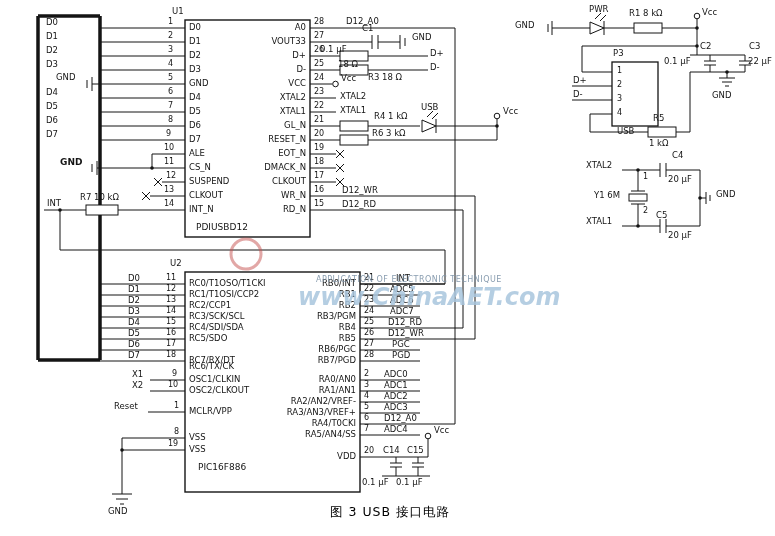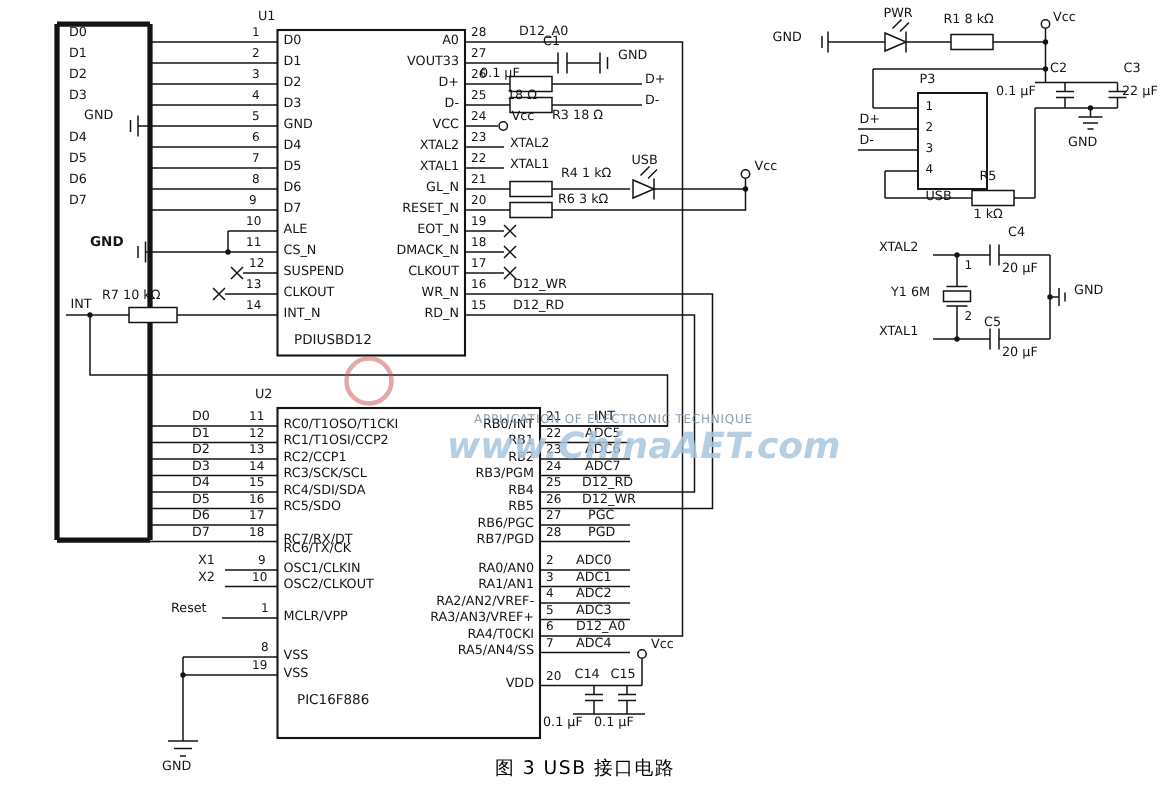--- a/index.html
+++ b/index.html
@@ -130,21 +130,21 @@
   <span class="t" style="left:46px;top:32px">D1</span>
   <span class="t" style="left:46px;top:46px">D2</span>
   <span class="t" style="left:46px;top:60px">D3</span>
   <span class="t" style="left:56px;top:73px">GND</span>
   <span class="t" style="left:46px;top:88px">D4</span>
   <span class="t" style="left:46px;top:102px">D5</span>
   <span class="t" style="left:46px;top:116px">D6</span>
   <span class="t" style="left:46px;top:130px">D7</span>
   <span class="t gb" style="left:60px;top:158px">GND</span>
   <span class="t" style="left:47px;top:199px">INT</span>
-  <span class="t" style="left:68px;top:193px">R7 10 kΩ</span>
+  <span class="t" style="left:80px;top:193px">R7 10 kΩ</span>
 
   <span class="t n" style="left:314px;top:18px">28</span>
   <span class="t n" style="left:314px;top:32px">27</span>
   <span class="t n" style="left:314px;top:46px">26</span>
   <span class="t n" style="left:314px;top:60px">25</span>
   <span class="t n" style="left:314px;top:74px">24</span>
   <span class="t n" style="left:314px;top:88px">23</span>
   <span class="t n" style="left:314px;top:102px">22</span>
   <span class="t n" style="left:314px;top:116px">21</span>
   <span class="t n" style="left:314px;top:130px">20</span>

